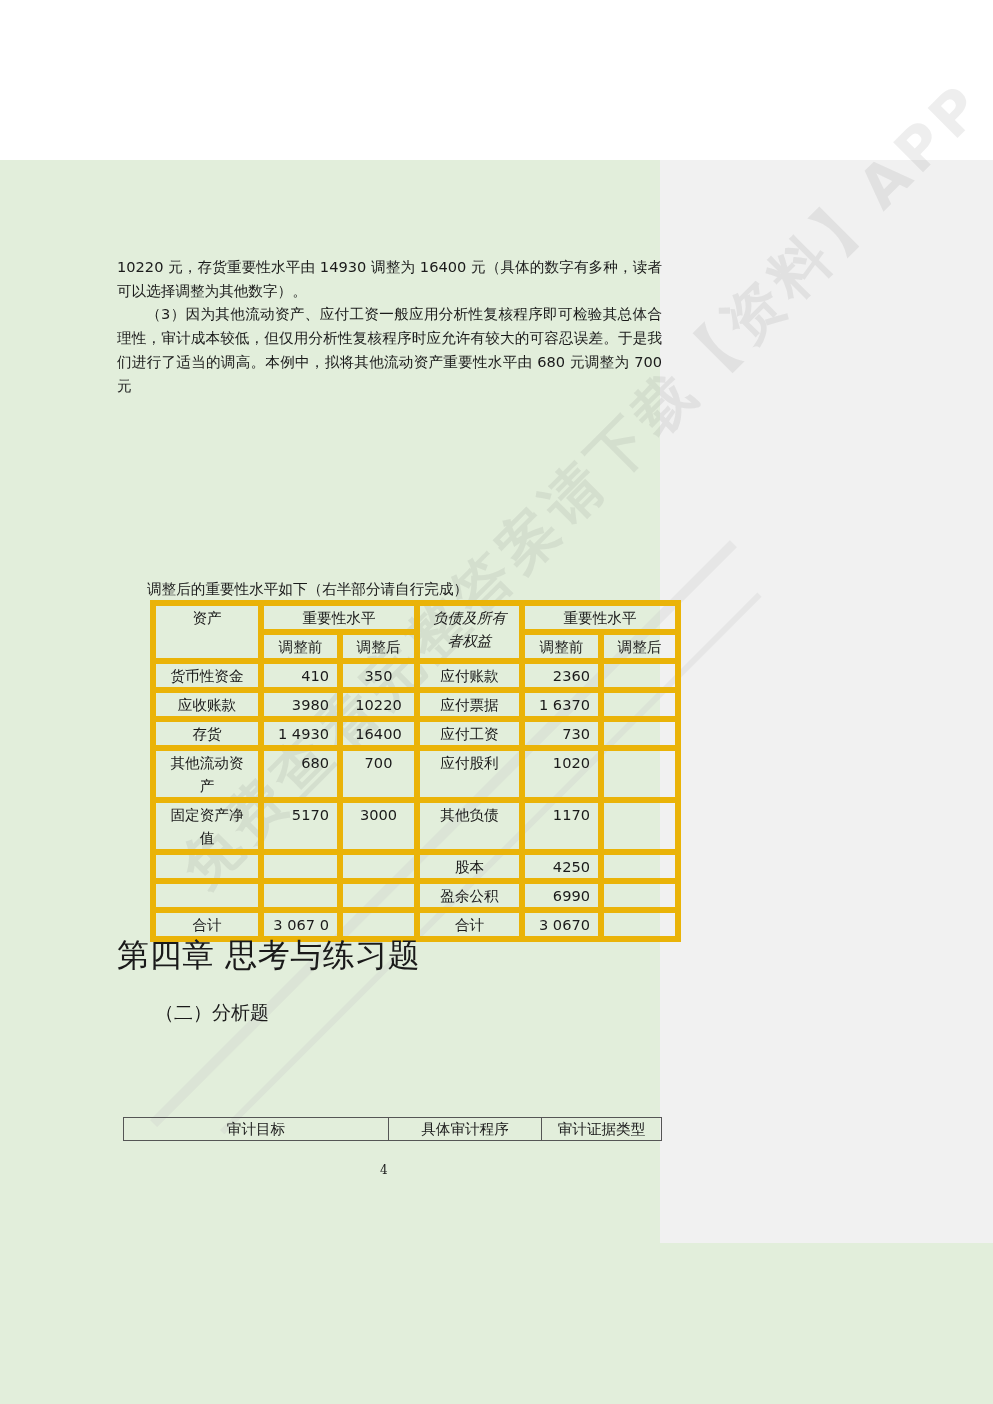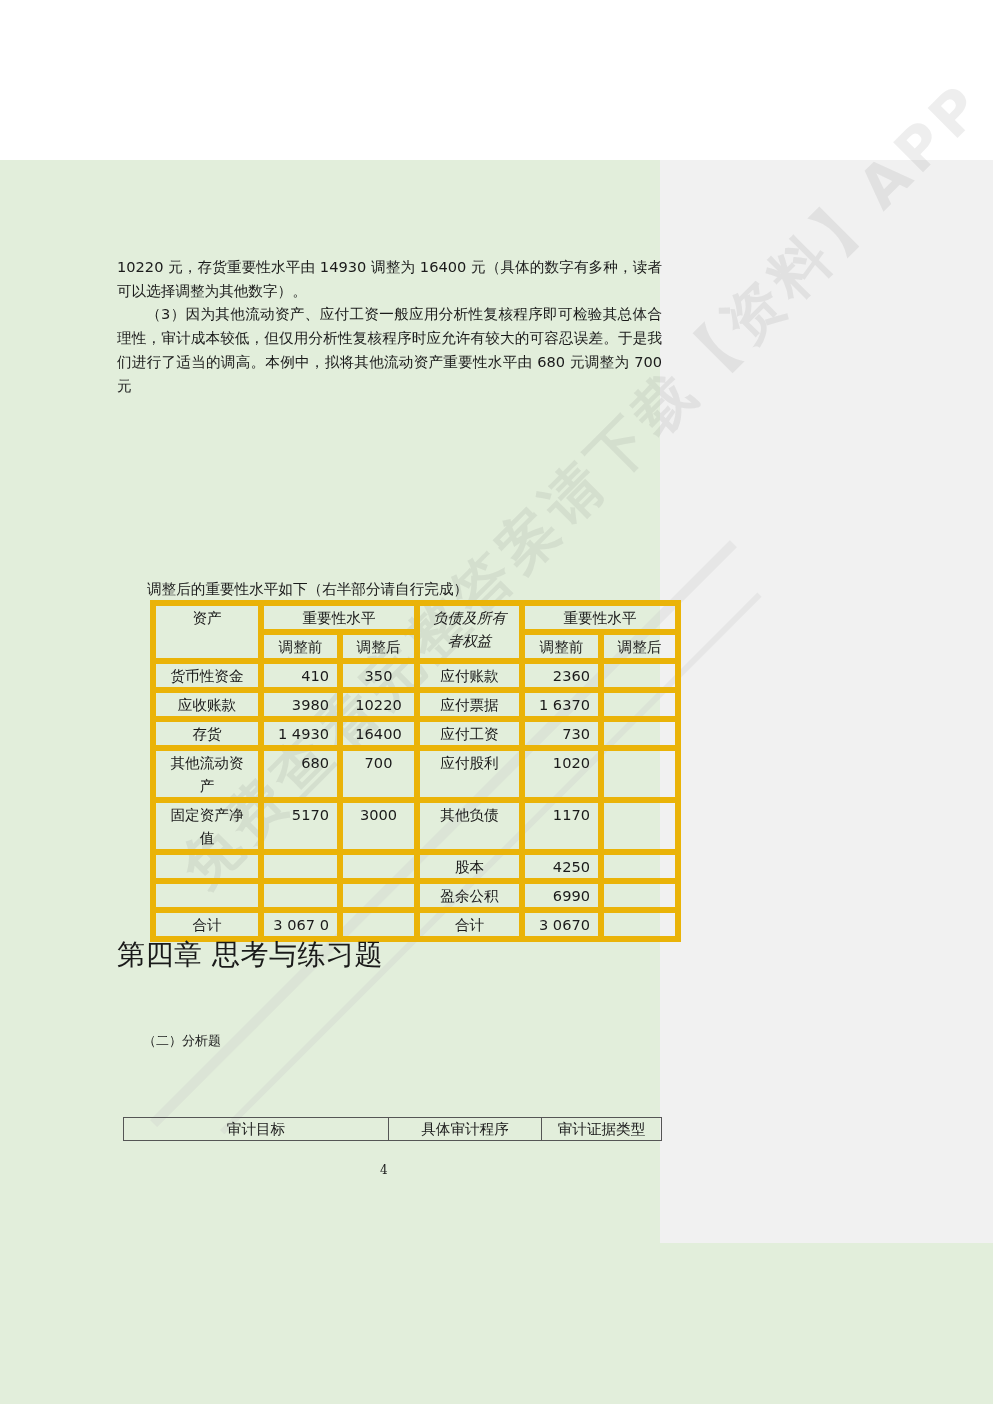--- a/index.html
+++ b/index.html
@@ -42,26 +42,26 @@
     font-size: 14.6px;
   }
   table.mat td {
     border: 6px solid #eab308; padding: 0 8px; line-height: 23px; vertical-align: top;
     text-align: center;
   }
   table.mat td.num { text-align: right; }
   .c1 { width: 86px; } .c2 { width: 57px; } .c3 { width: 55px; }
   .c4 { width: 83px; font-style: italic; } .c5 { width: 57px; } .c6 { width: 55px; }
   .chapter {
-    position: absolute; left: 117px; top: 935px; font-size: 28px; line-height: 40px;
+    position: absolute; left: 117px; top: 935px; font-size: 32px; line-height: 40px;
     font-weight: normal; margin: 0; letter-spacing: 0.5px;
   }
   .section {
     position: absolute; left: 117px; top: 1001px; width: 545px;
-    font-size: 13px; line-height: 23.7px; text-align: justify; margin-top: 28px;
+    font-size: 19px; line-height: 23.7px; text-align: justify;
   }
   .section p { margin: 0; }
   table.goal {
     position: absolute; left: 123px; top: 1117px; border-collapse: collapse;
     font-size: 14.6px;
   }
   table.goal td {
     border: 1px solid #555; text-align: center; line-height: 22px; padding: 0;
   }
   .page-num {

